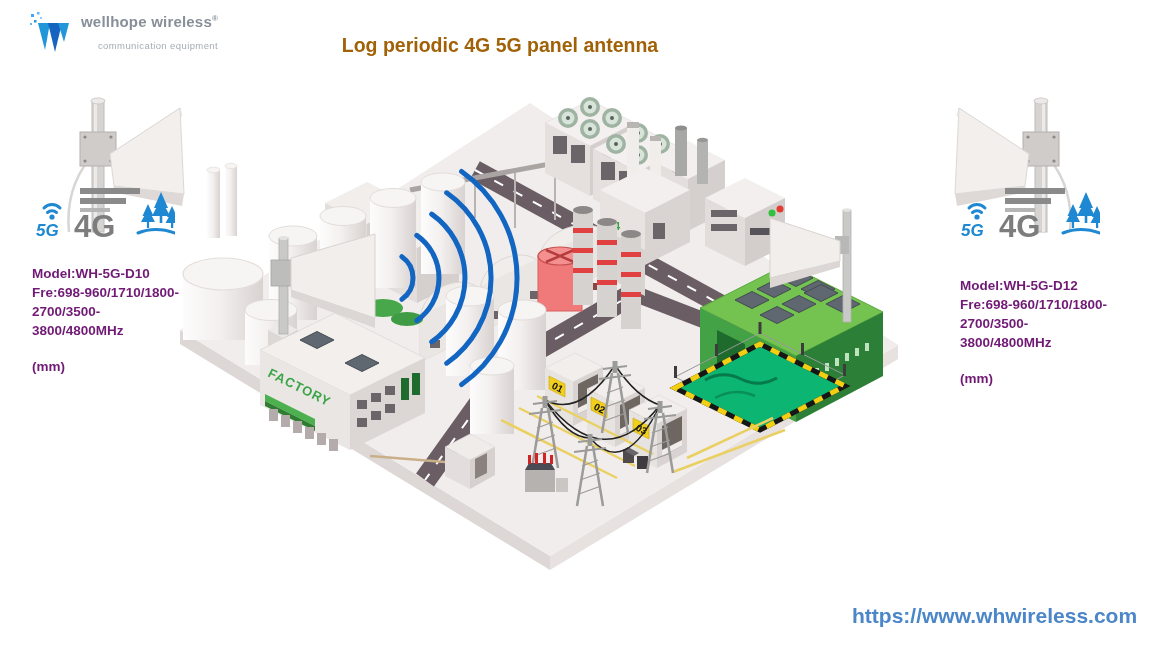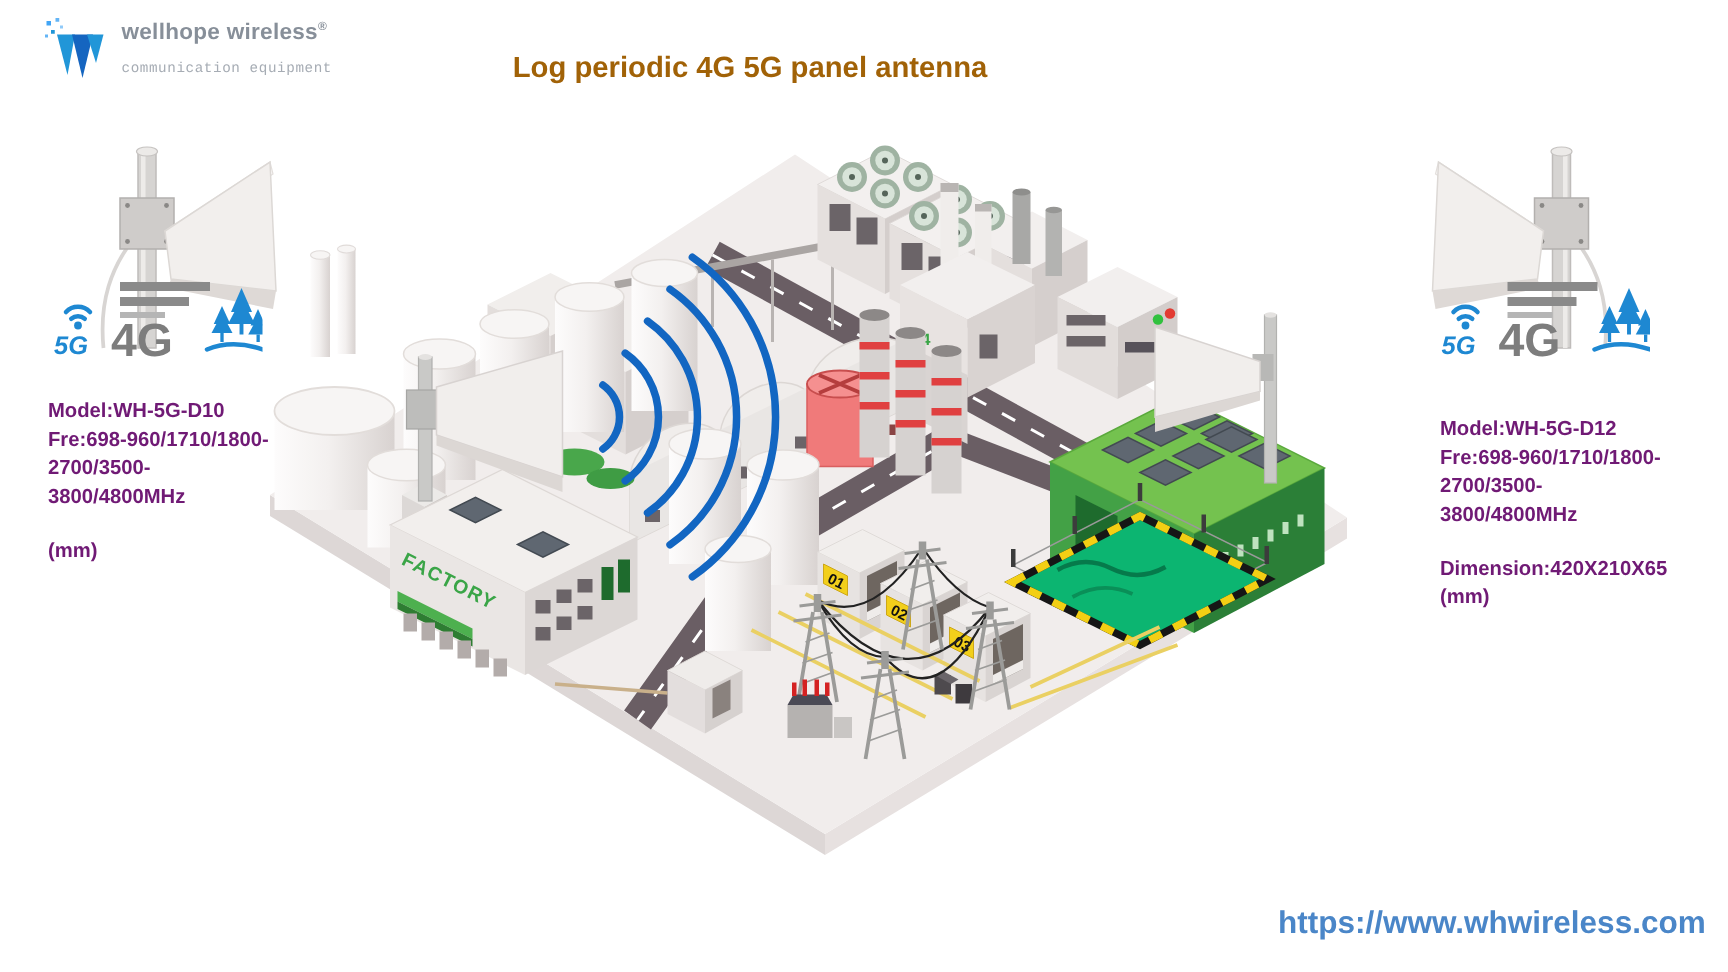--- a/index.html
+++ b/index.html
@@ -1,23 +1,23 @@
 <!DOCTYPE html>
 <html><head>
 <meta charset="utf-8">
 <style>
   html,body{margin:0;padding:0;background:#fff;}
   #page{position:relative;width:1152px;height:648px;background:#fff;overflow:hidden;
         font-family:"Liberation Sans",sans-serif;}
   
-  #logo{position:absolute;left:28px;top:10px;display:flex;align-items:center;gap:9px;}
+  #logo{position:absolute;left:28px;top:10px;display:flex;align-items:center;gap:9px;text-align:right;}
   #logo .txt{display:flex;flex-direction:column;}
   #brand{font-size:15px;font-weight:bold;color:#878f99;letter-spacing:.2px;}
   #brand sup{font-size:8px;}
-  #tagline{font-size:9.5px;color:#a6acb4;letter-spacing:.4px;margin-top:10px;font-family:Liberation Mono, monospace;}
+  #tagline{font-size:9.5px;color:#a6acb4;letter-spacing:.4px;margin-top:10px;}
   
   #title{position:absolute;left:300px;top:34px;width:400px;text-align:center;
          font-size:19.5px;font-weight:600;color:#a16207;}
   #url{position:absolute;left:852px;top:604px;font-size:21px;font-weight:600;color:#4a86c8;}
   
   .prod-img{position:absolute;width:155px;height:142px;}
   .icons{position:absolute;width:145px;height:58px;}
   .specs{position:absolute;width:178px;font-size:13.5px;font-weight:600;color:#701a75;line-height:19px;}
   .specs .gap{height:17px;}
   #specs-left{left:32px;top:264px;}
@@ -159,21 +159,20 @@
     <div class="gap"></div>
     <div>(mm)</div>
   </div>
 
   <div id="specs-right" class="specs">
     <div>Model:WH-5G-D12</div>
     <div>Fre:698-960/1710/1800-</div>
     <div>2700/3500-</div>
     <div>3800/4800MHz</div>
     <div class="gap"></div>
-    <div>Dimension:420X210X65</div>
     <div>(mm)</div>
   </div>
 
   <svg id="scene" viewBox="0 0 745 500">
     <defs>
       <linearGradient id="cylGrad" x1="0" y1="0" x2="1" y2="0">
         <stop offset="0" stop-color="#fdfcfc"></stop>
           <stop offset="0.45" stop-color="#f3f0ef"></stop>
           <stop offset="1" stop-color="#d8d2d0"></stop>
       </linearGradient>

